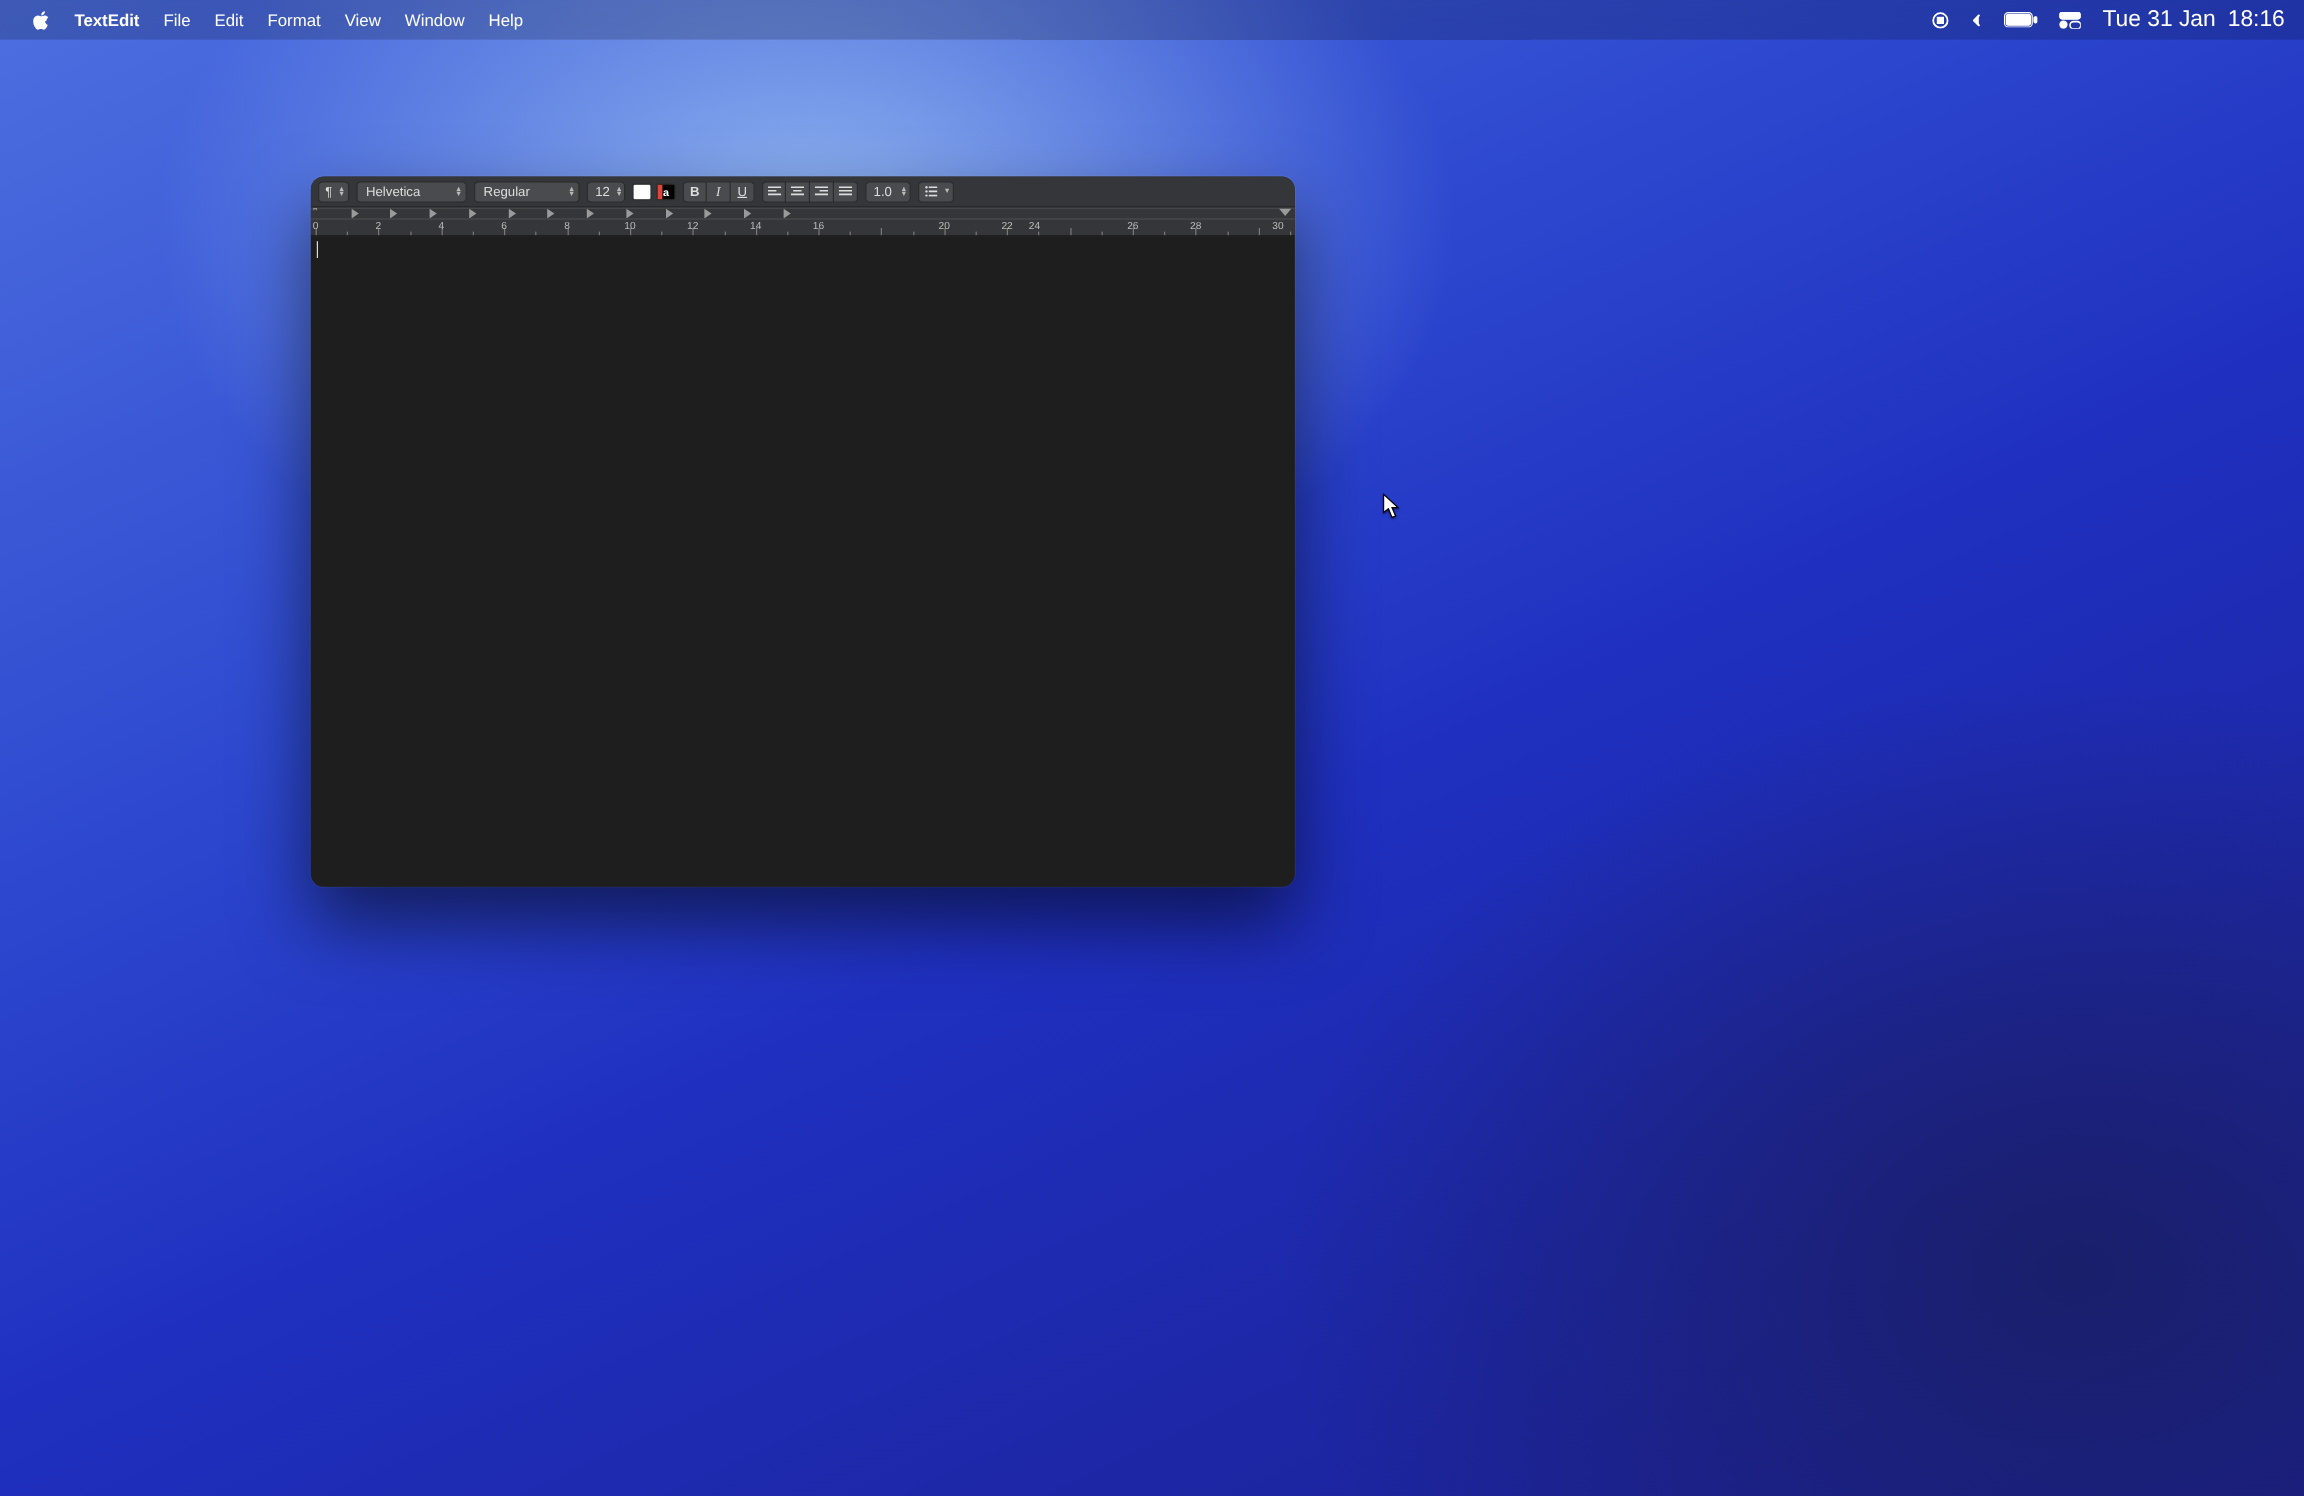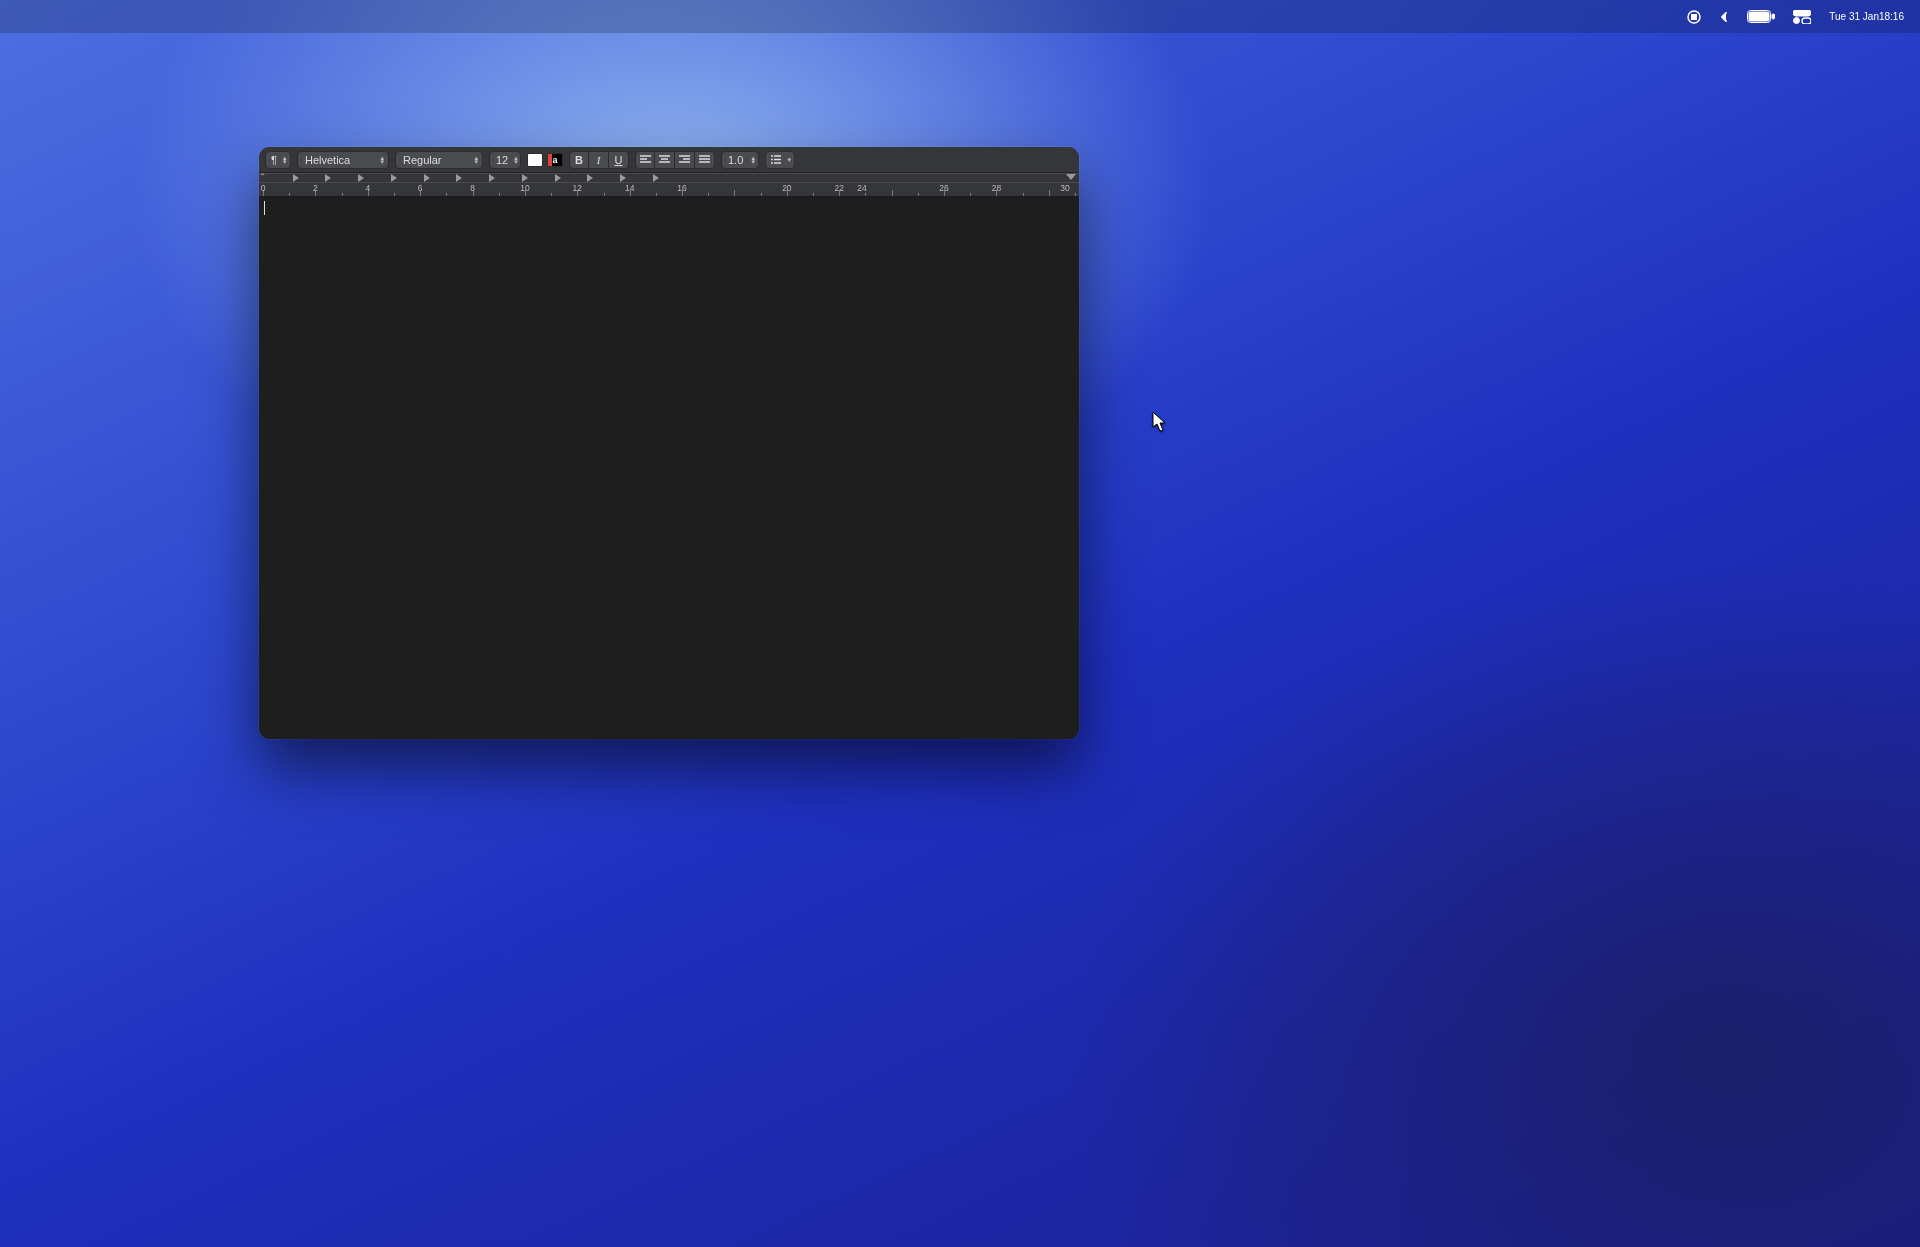--- a/index.html
+++ b/index.html
@@ -14,21 +14,21 @@
 
 
 .menubar { position:absolute; top:0; left:0; right:0; height:33px; background:rgba(0,0,0,.18); backdrop-filter:blur(20px); display:flex; align-items:center; padding:0 16px; color:#fff; font-size:14px; }
 .menubar .left { display:flex; align-items:center; gap:0; }
 .menubar .left .item { padding:0 10px; height:33px; display:flex; align-items:center; cursor:default; }
 .menubar .left .item.app { font-weight:600; }
 .apple-logo svg { width:16px; height:16px; fill:#fff; display:block; }
 .menubar .right { margin-left:auto; display:flex; align-items:center; gap:18px; }
 .menubar .right .ic { display:flex; align-items:center; }
 .menubar .right svg { fill:#fff; stroke:#fff; }
-.clock { display:flex; gap:0; font-size:10px; }
+.clock { display:flex; gap:10px; font-size:19px; }
 
 
 .window { position:absolute; left:259px; top:147px; width:820px; height:592px; background:#2a2a2a; border-radius:11px; box-shadow:0 30px 60px rgba(0,0,0,.55),0 0 0 1px rgba(255,255,255,.06); overflow:hidden; display:flex; flex-direction:column; }
 .titlebar { height:28px; background:#35363a; display:flex; align-items:center; position:relative; border-bottom:1px solid #222; }
 .traffic { position:absolute; left:10px; top:8px; display:flex; gap:8px; }
 .traffic span { width:12px; height:12px; border-radius:50%; display:block; }
 .tl-close { background:#ff5f57; } .tl-min { background:#febc2e; } .tl-max { background:#28c840; }
 .title { margin:0 auto; display:flex; align-items:center; gap:6px; color:#e9e9e9; font-size:13px; font-weight:600; }
 .title svg { width:14px; height:14px; }
 
@@ -61,20 +61,34 @@
 @keyframes blink { 50% { opacity:0; } }
 
 
 .pointer { position:absolute; left:1152px; top:411px; pointer-events:none; }
 .pointer svg { filter:drop-shadow(0 1px 1px rgba(0,0,0,.6)); }
 </style>
 </head>
 <body>
 
 <div class="menubar">
+  <div class="left">
+    <div class="item apple-logo">
+      <svg viewBox="0 0 14 16">
+          <path d="M11.6 8.5c0-2 1.6-2.9 1.7-3-0.9-1.4-2.4-1.5-2.9-1.6-1.2-.1-2.4.7-3 .7-.6 0-1.6-.7-2.6-.7C3.3 4 2 4.8 1.3 6 .0 8.4 1 12 2.3 13.9c.6.9 1.4 2 2.4 1.9.9 0 1.3-.6 2.4-.6 1.1 0 1.4.6 2.4.6 1 0 1.7-1 2.3-1.9.7-1.1 1-2.1 1-2.2-.1 0-2.2-.8-2.2-3.2zM9.6 2.7C10.1 2.1 10.5 1.2 10.4.3c-.8 0-1.7.5-2.2 1.2-.5.6-.9 1.5-.8 2.4.8.1 1.7-.5 2.2-1.2z"></path>
+        </svg>
+    </div>
+    <div class="item app">TextEdit</div>
+    <div class="item">File</div>
+    <div class="item">Edit</div>
+    <div class="item">Format</div>
+    <div class="item">View</div>
+    <div class="item">Window</div>
+    <div class="item">Help</div>
+  </div>
   <div class="right">
     <div class="ic">
       <svg width="14" height="14" viewBox="0 0 14 14">
           <circle cx="7" cy="7" r="6" fill="none" stroke="#fff" stroke-width="1.5"></circle>
           <rect x="4.5" y="4.5" width="5" height="5" fill="#fff"></rect>
         </svg>
     </div>
     <div class="ic">
       <svg width="10" height="12" viewBox="0 0 10 12" fill="none">
           <path d="M7 2 L3 6 L7 10" stroke="#fff" stroke-width="1.8" stroke-linecap="round" stroke-linejoin="round"></path>

